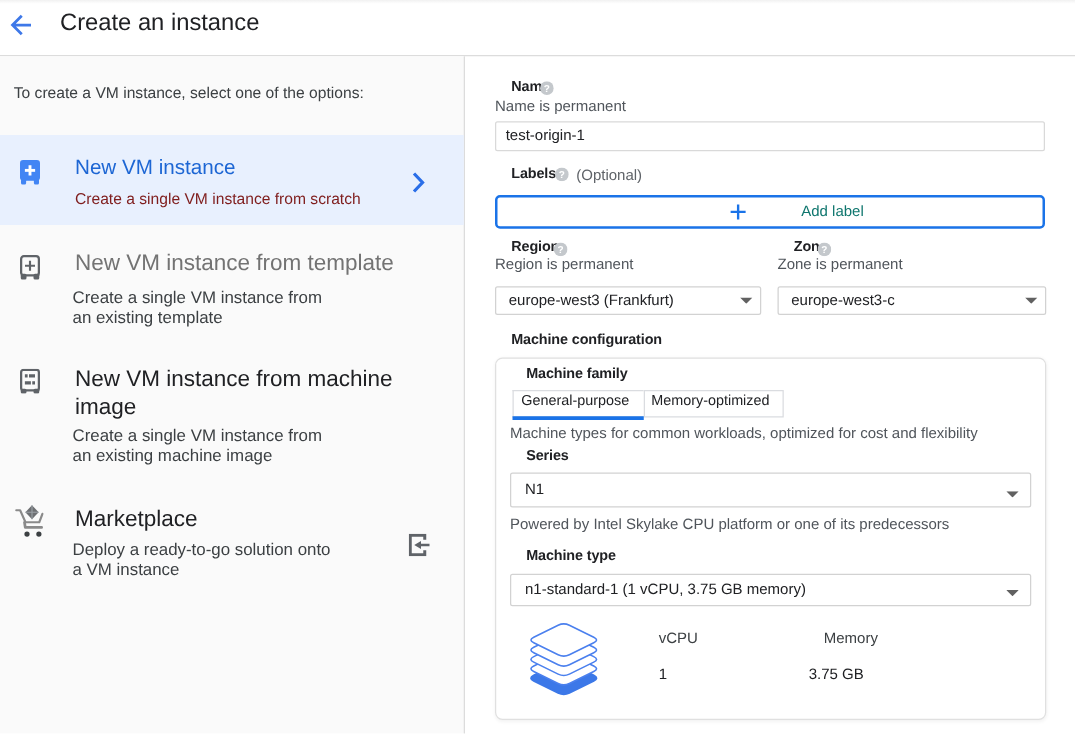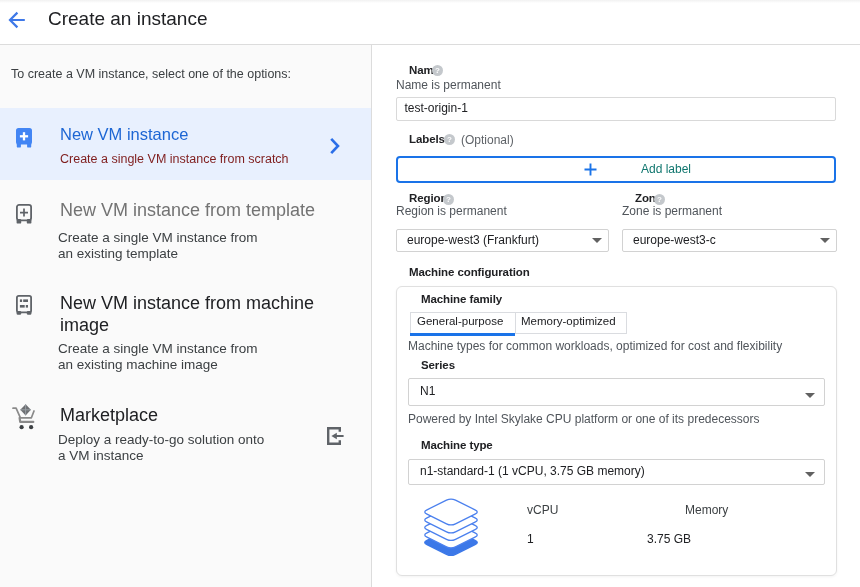--- a/index.html
+++ b/index.html
@@ -152,15 +152,15 @@
   <svg style="position:absolute;left:422px;top:498px;" width="58" height="60" viewBox="0 0 58 60">
     <path d="M24.5 32.7 Q29.0 30.5 33.5 32.7 L53.0 42.3 Q57.5 44.5 53.0 46.7 L33.5 56.3 Q29.0 58.5 24.5 56.3 L5.0 46.7 Q0.5 44.5 5.0 42.3 L24.5 32.7 Z" fill="#3c78e8" stroke="#3c78e8" stroke-width="1.4"></path>
     <path d="M24.5 25.2 Q29.0 23.0 33.5 25.2 L53.0 34.8 Q57.5 37.0 53.0 39.2 L33.5 48.8 Q29.0 51.0 24.5 48.8 L5.0 39.2 Q0.5 37.0 5.0 34.8 L24.5 25.2 Z" fill="#fff" stroke="#4b80ee" stroke-width="1.3"></path>
     <path d="M24.5 17.7 Q29.0 15.5 33.5 17.7 L53.0 27.3 Q57.5 29.5 53.0 31.7 L33.5 41.3 Q29.0 43.5 24.5 41.3 L5.0 31.7 Q0.5 29.5 5.0 27.3 L24.5 17.7 Z" fill="#fff" stroke="#4b80ee" stroke-width="1.3"></path>
     <path d="M24.5 10.2 Q29.0 8.0 33.5 10.2 L53.0 19.8 Q57.5 22.0 53.0 24.2 L33.5 33.8 Q29.0 36.0 24.5 33.8 L5.0 24.2 Q0.5 22.0 5.0 19.8 L24.5 10.2 Z" fill="#fff" stroke="#4b80ee" stroke-width="1.3"></path>
     <path d="M24.5 2.2 Q29.0 0.0 33.5 2.2 L53.0 11.8 Q57.5 14.0 53.0 16.2 L33.5 25.8 Q29.0 28.0 24.5 25.8 L5.0 16.2 Q0.5 14.0 5.0 11.8 L24.5 2.2 Z" fill="#fff" stroke="#4b80ee" stroke-width="1.3"></path>
   </svg>
 
   <div class="t" style="left:527px;top:504px;font-size:12px;color:#3c4043;">vCPU</div>
   <div class="t" style="left:527px;top:532.8px;font-size:12px;color:#202124;">1</div>
-  <div class="t" style="left:685px;top:504px;font-size:12px;color:#3c4043;text-align:right;">Memory</div>
+  <div class="t" style="left:659px;top:504px;font-size:12px;color:#3c4043;text-align:right;">Memory</div>
   <div class="t" style="left:647px;top:532.8px;font-size:12px;color:#202124;">3.75 GB</div>
 </div>
 
 </body></html>

